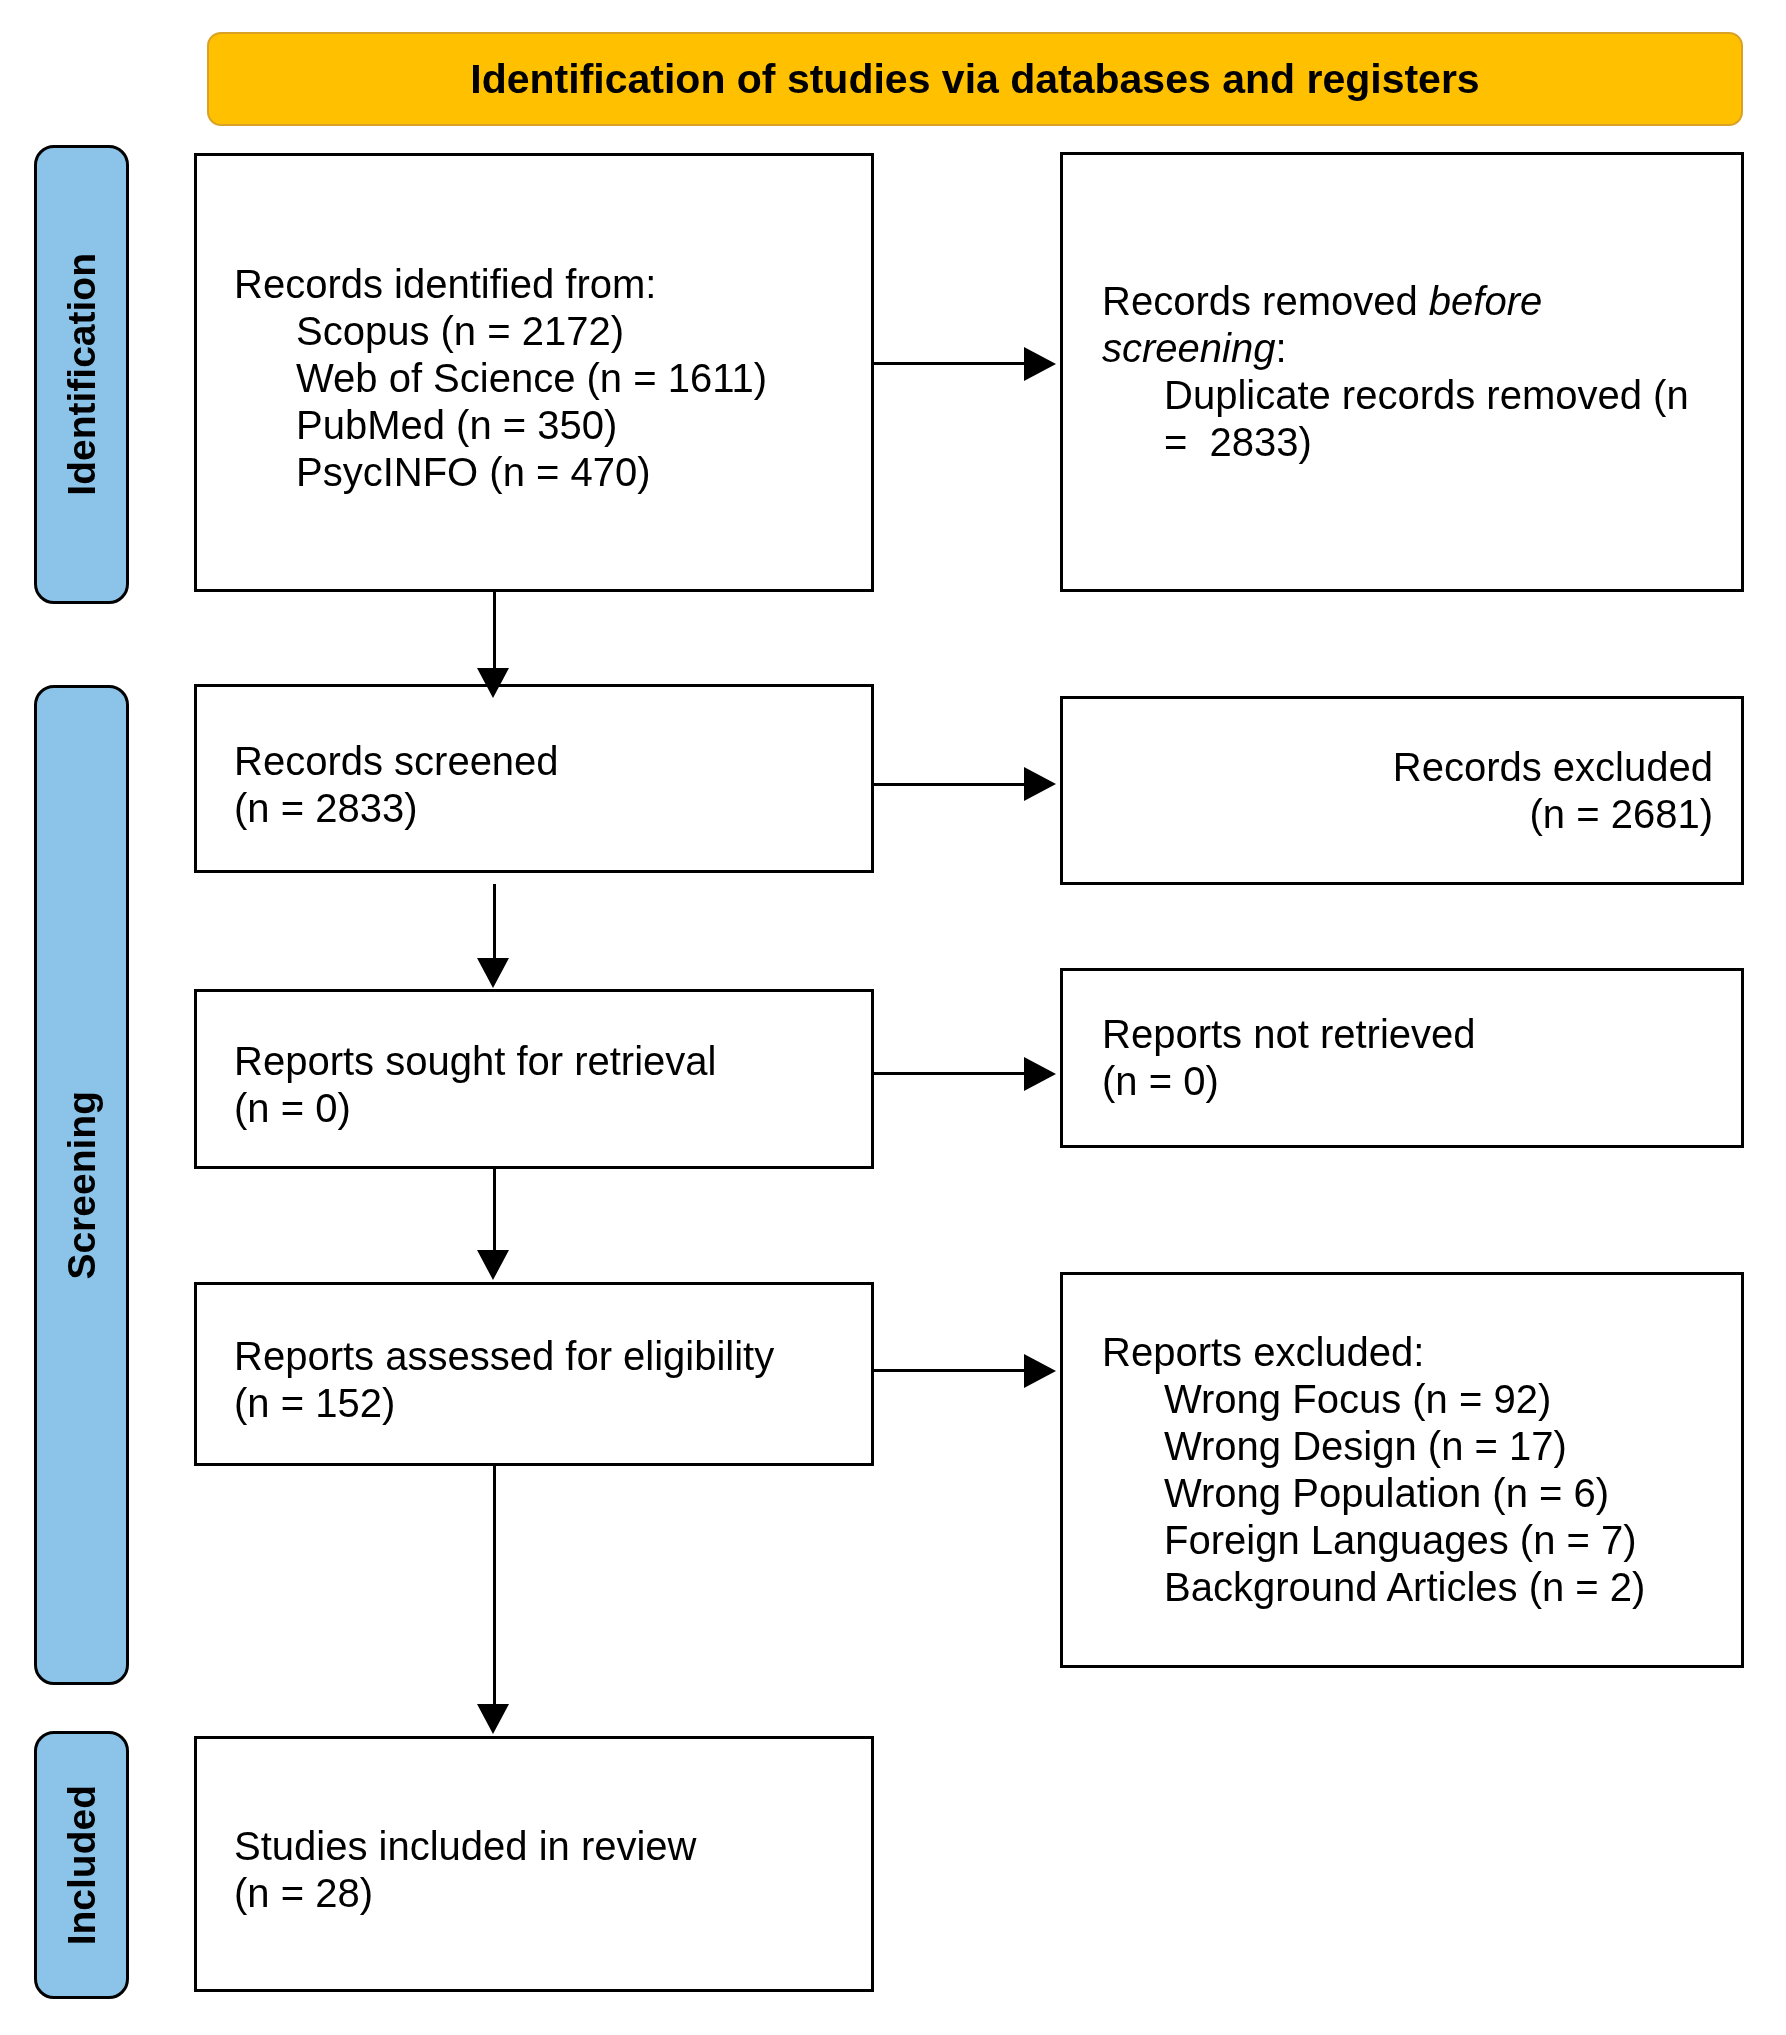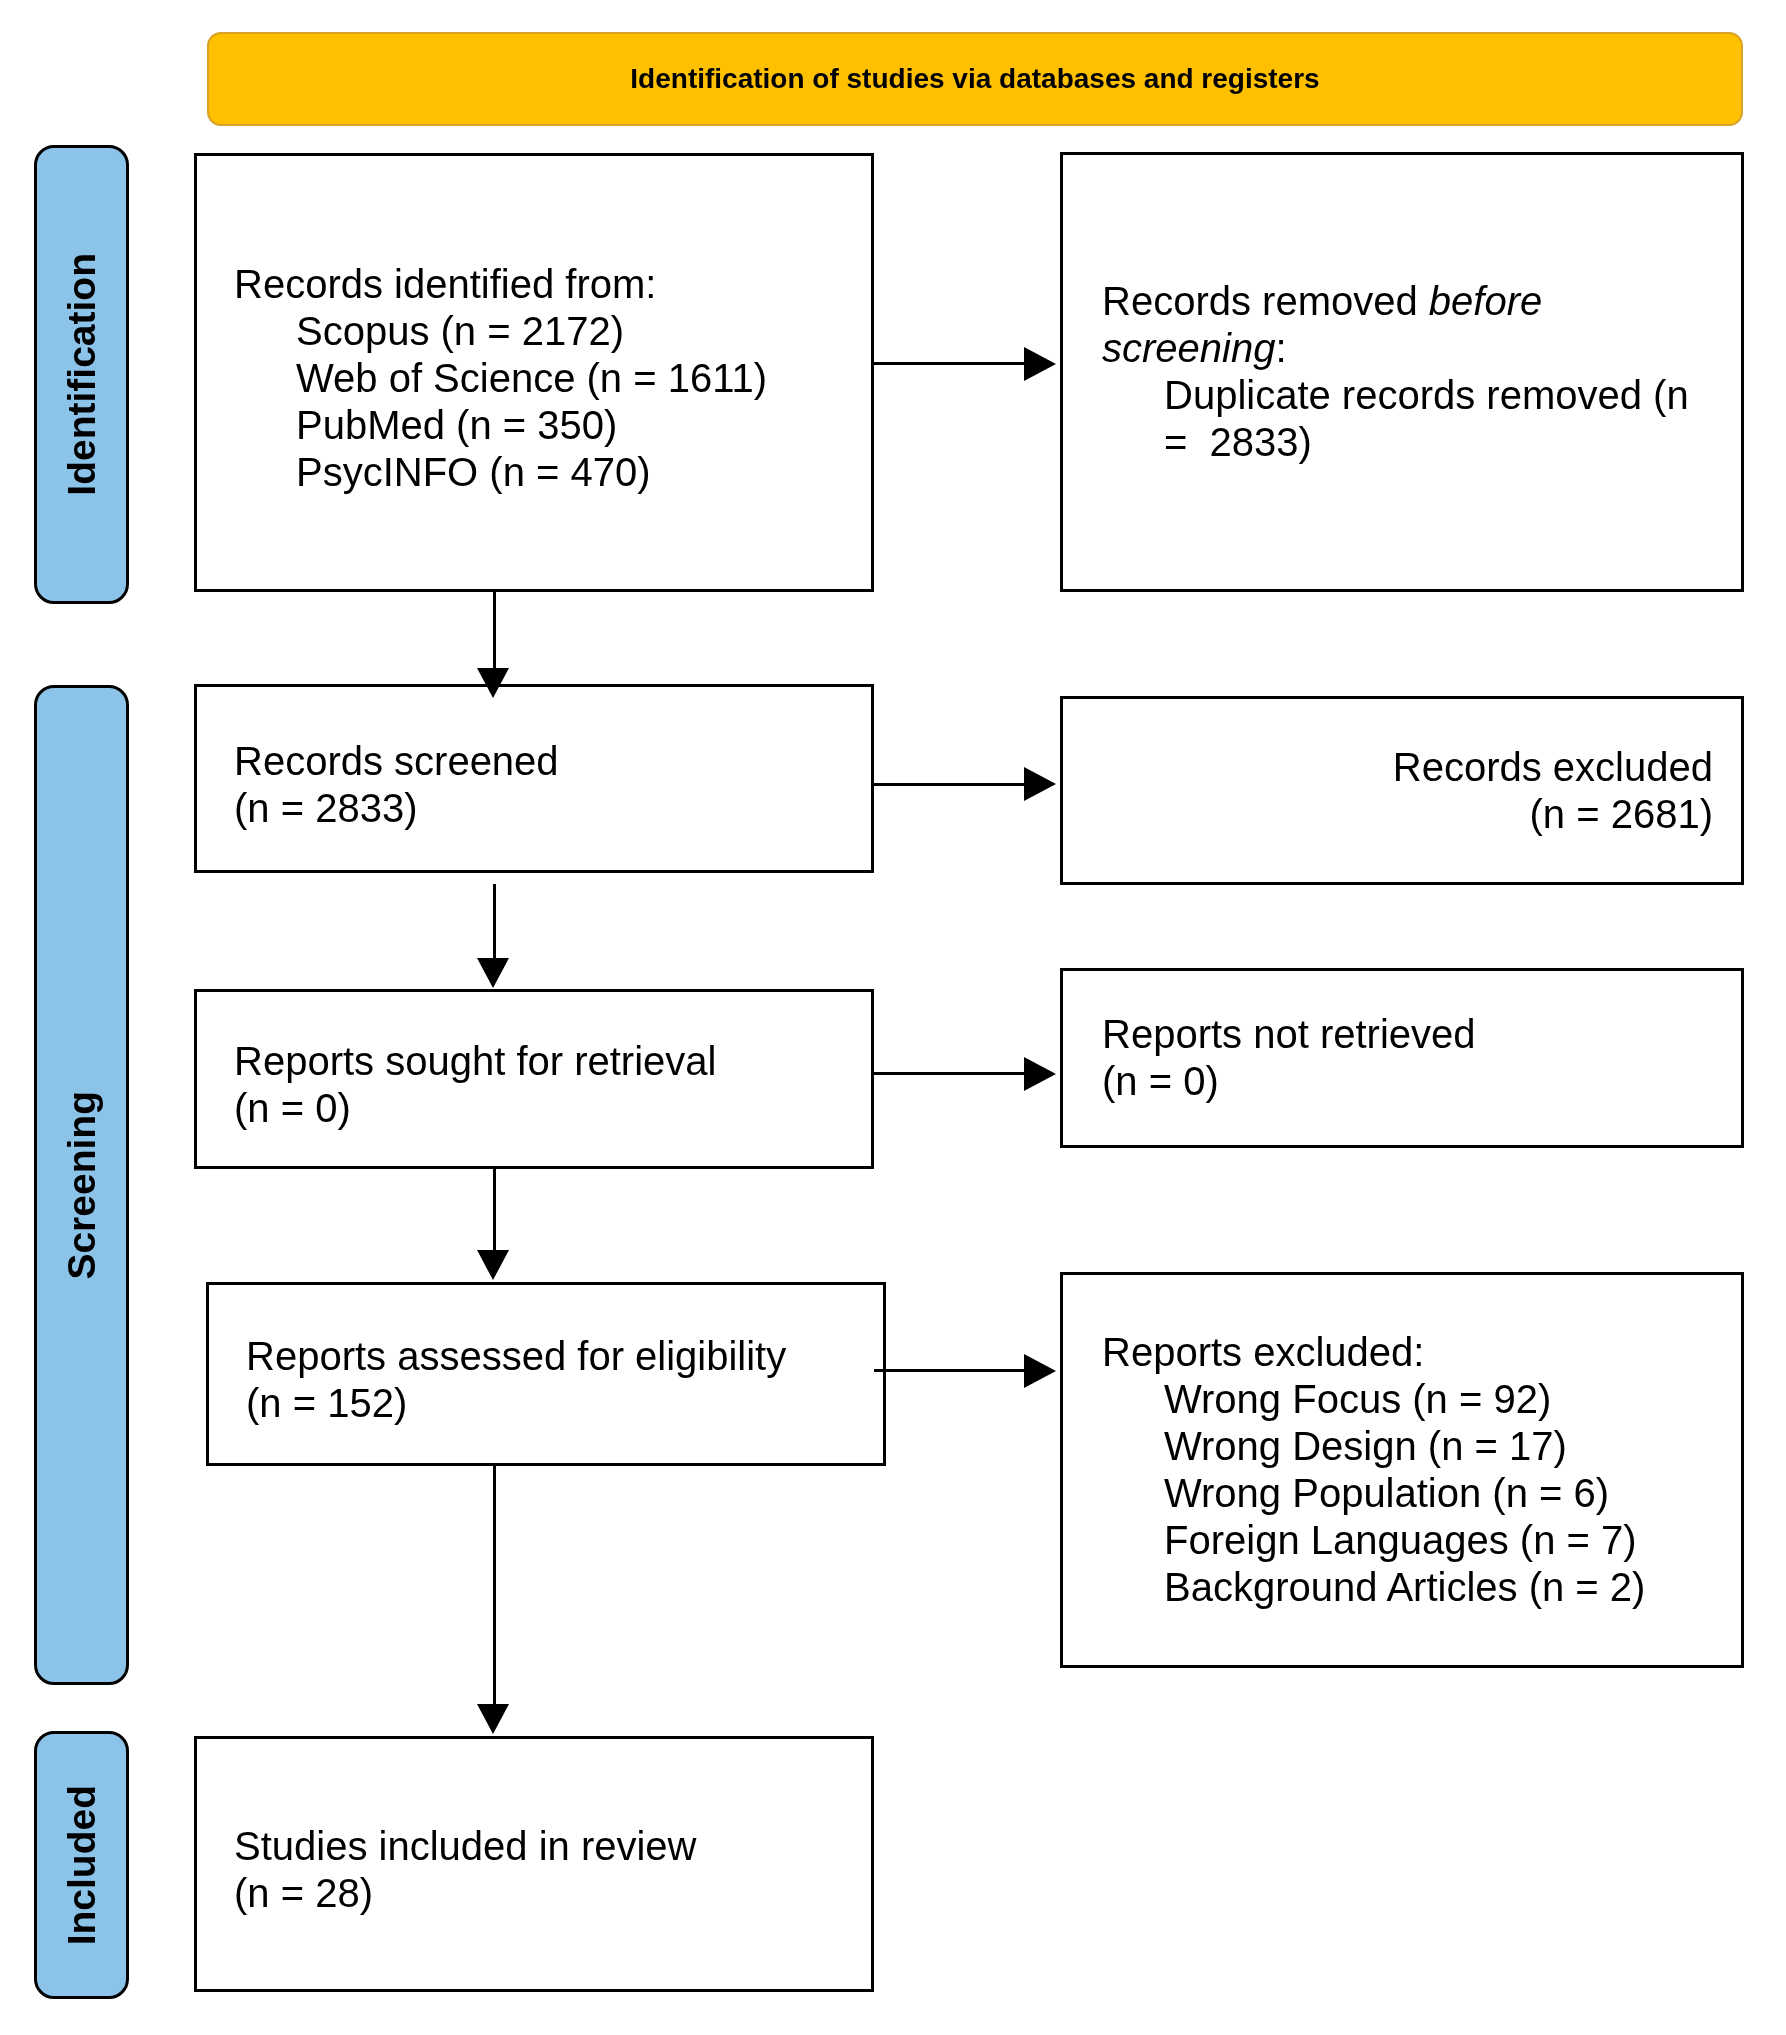--- a/index.html
+++ b/index.html
@@ -13,21 +13,21 @@
   .canvas{position:relative;width:1787px;height:2035px;background:#fff;overflow:hidden;}
 
   
   .banner{
     position:absolute;left:207px;top:32px;width:1536px;height:94px;
     background:var(--banner-fill);
     border:2.8px solid var(--banner-border);
     border-radius:14px;
     box-sizing:border-box;
     display:flex;align-items:center;justify-content:center;
-    font-size:28px;font-weight:bold;
+    font-size:41px;font-weight:bold;
   }
 
   
   .side{
     position:absolute;left:34px;width:95px;
     background:var(--sidebar-fill);
     border:3.5px solid var(--line);
     border-radius:20px;
     box-sizing:border-box;
     display:flex;align-items:center;justify-content:center;
@@ -51,21 +51,21 @@
     font-size:40px;line-height:47px;
   }
   .box.left-col{padding:12px 21px 0 37px;}
   .box.right-col{padding:0 28px 0 39px;}
   #box-records-identified{left:194px;top:153px;width:680px;height:439px;}
   #box-records-removed{left:1060px;top:152px;width:684px;height:440px;}
   #box-records-screened{left:194px;top:684px;width:680px;height:189px;}
   #box-records-excluded{left:1060px;top:696px;width:684px;height:189px;text-align:right;}
   #box-reports-sought{left:194px;top:989px;width:680px;height:180px;}
   #box-reports-not-retrieved{left:1060px;top:968px;width:684px;height:180px;justify-content:center;}
-  #box-reports-assessed{left:194px;top:1282px;width:680px;height:184px;margin-left:12px;}
+  #box-reports-assessed{left:194px;top:1282px;width:680px;height:184px;}
   #box-reports-excluded{left:1060px;top:1272px;width:684px;height:396px;}
   #box-studies-included{left:194px;top:1736px;width:680px;height:256px;}
   .indent{margin-left:62px;}
   .it{font-style:italic;}
 
   
   .vline{position:absolute;width:2.8px;background:var(--line);left:493px;}
   .vhead{
     position:absolute;left:477px;width:0;height:0;
     border-left:16.2px solid transparent;border-right:16.2px solid transparent;

